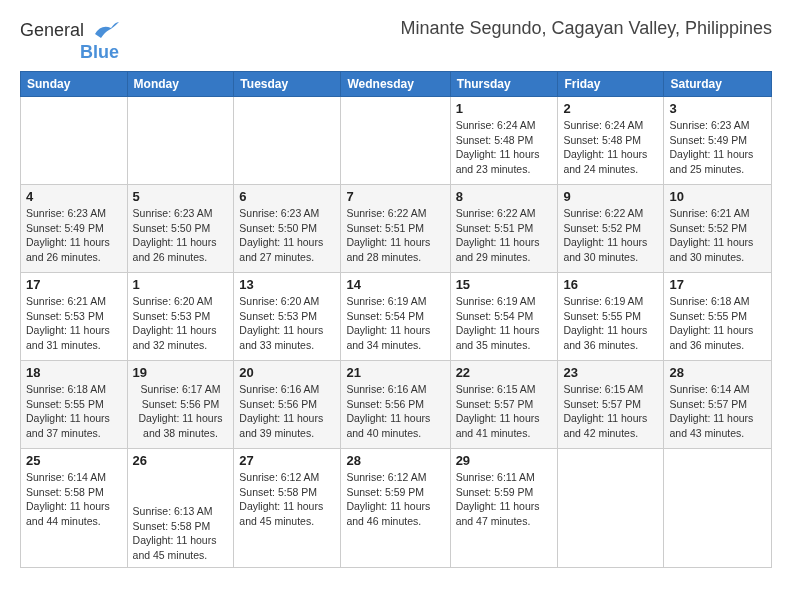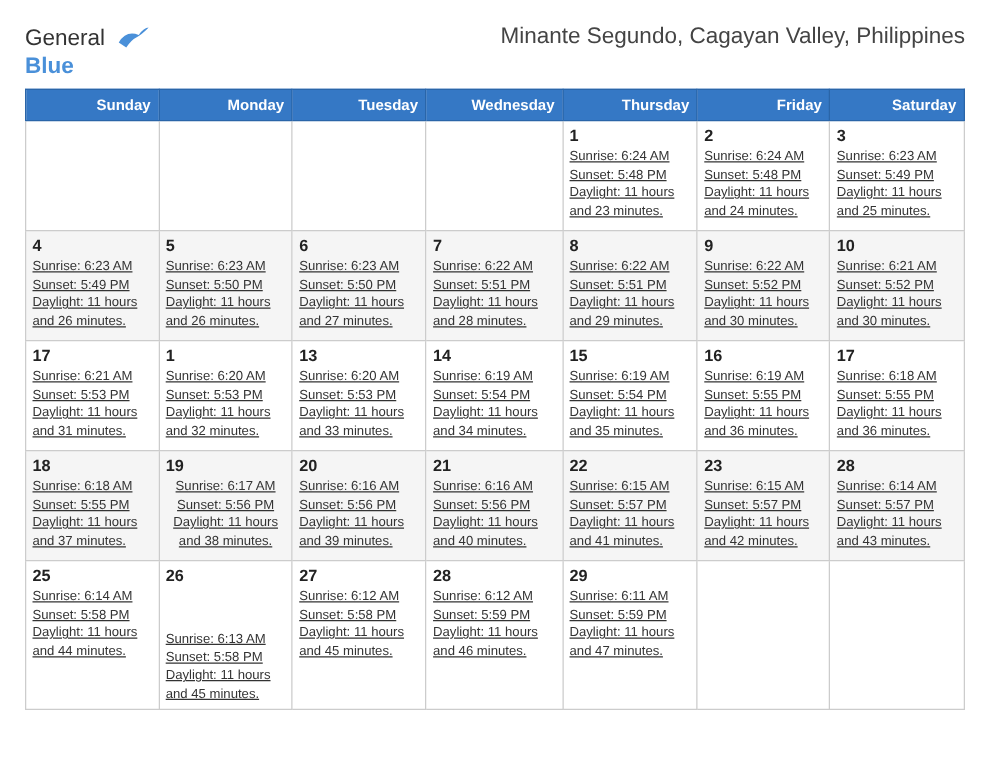--- a/index.html
+++ b/index.html
@@ -42,21 +42,21 @@
     }
     .calendar {
       width: 100%;
       border-collapse: collapse;
       margin-top: 8px;
       font-size: 11px;
     }
     .calendar thead th {
       background: #3578c5;
       color: #fff;
-      text-align: right;
+      text-align: left;
       padding: 5px 6px;
       font-size: 12px;
       font-weight: bold;
       border: 1px solid #2a65a8;
     }
     .calendar tbody td {
       vertical-align: top;
       border: 1px solid #ccc;
       padding: 4px 5px;
       height: 88px;
@@ -69,39 +69,38 @@
     .day-num {
       font-size: 13px;
       font-weight: bold;
       color: #222;
       margin-bottom: 2px;
     }
     .day-info {
       color: #333;
       font-size: 10.5px;
       line-height: 1.4;
-      text-decoration: underline;
     }
     .empty-cell {
       background: #fff !important;
     }
   </style>
 </head>
 <body>
 
 <div class="header-top">
   <div class="logo">
     <div>
       <div style="font-size:18px;font-weight:normal;line-height:1.15;">
         <span style="color:#333;">General</span>
         <svg class="logo-bird" viewBox="0 0 28 22" style="display:inline-block;vertical-align:middle;">
           <path d="M4 14 Q10 4 20 8 Q24 2 28 2 Q22 8 18 10 Q14 12 10 18 Z" fill="#4a90d9"></path>
         </svg>
       </div>
-      <div style="font-size:18px;font-weight:bold;color:#4a90d9;line-height:1.15;">Blue</div>
+      <div style="font-size:18px;font-weight:bold;color:#4a90d9;line-height:1.15;text-align:right;">Blue</div>
     </div>
   </div>
   <div class="title-block">
     <div class="location">Minante Segundo, Cagayan Valley, Philippines</div>
   </div>
 </div>
 
 <table class="calendar">
   <thead>
     <tr>

